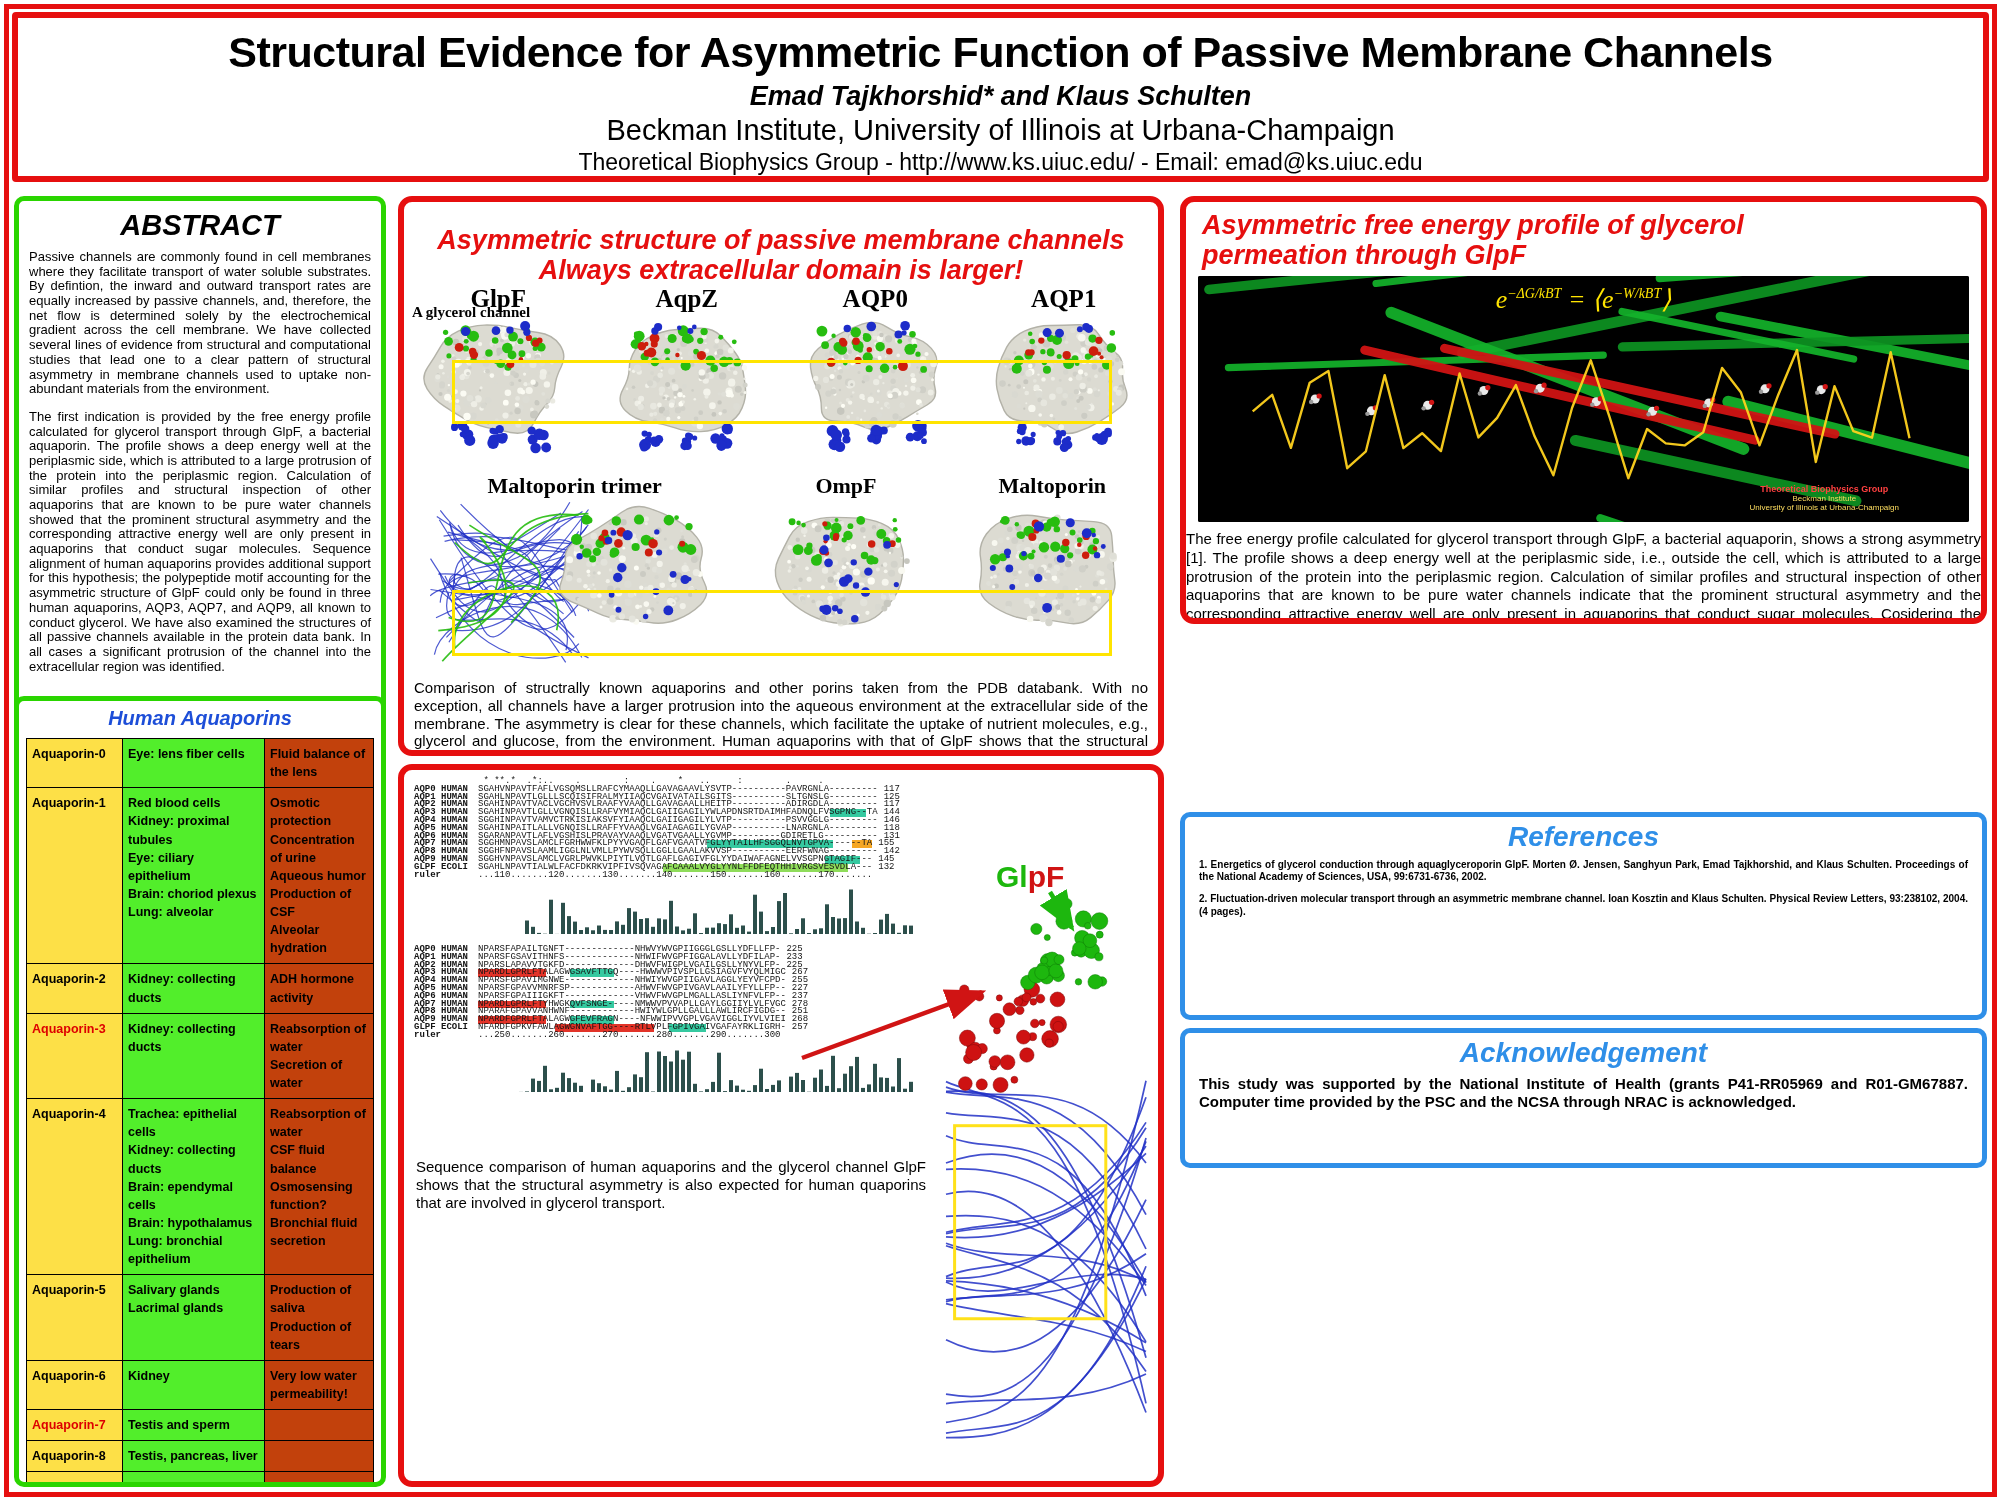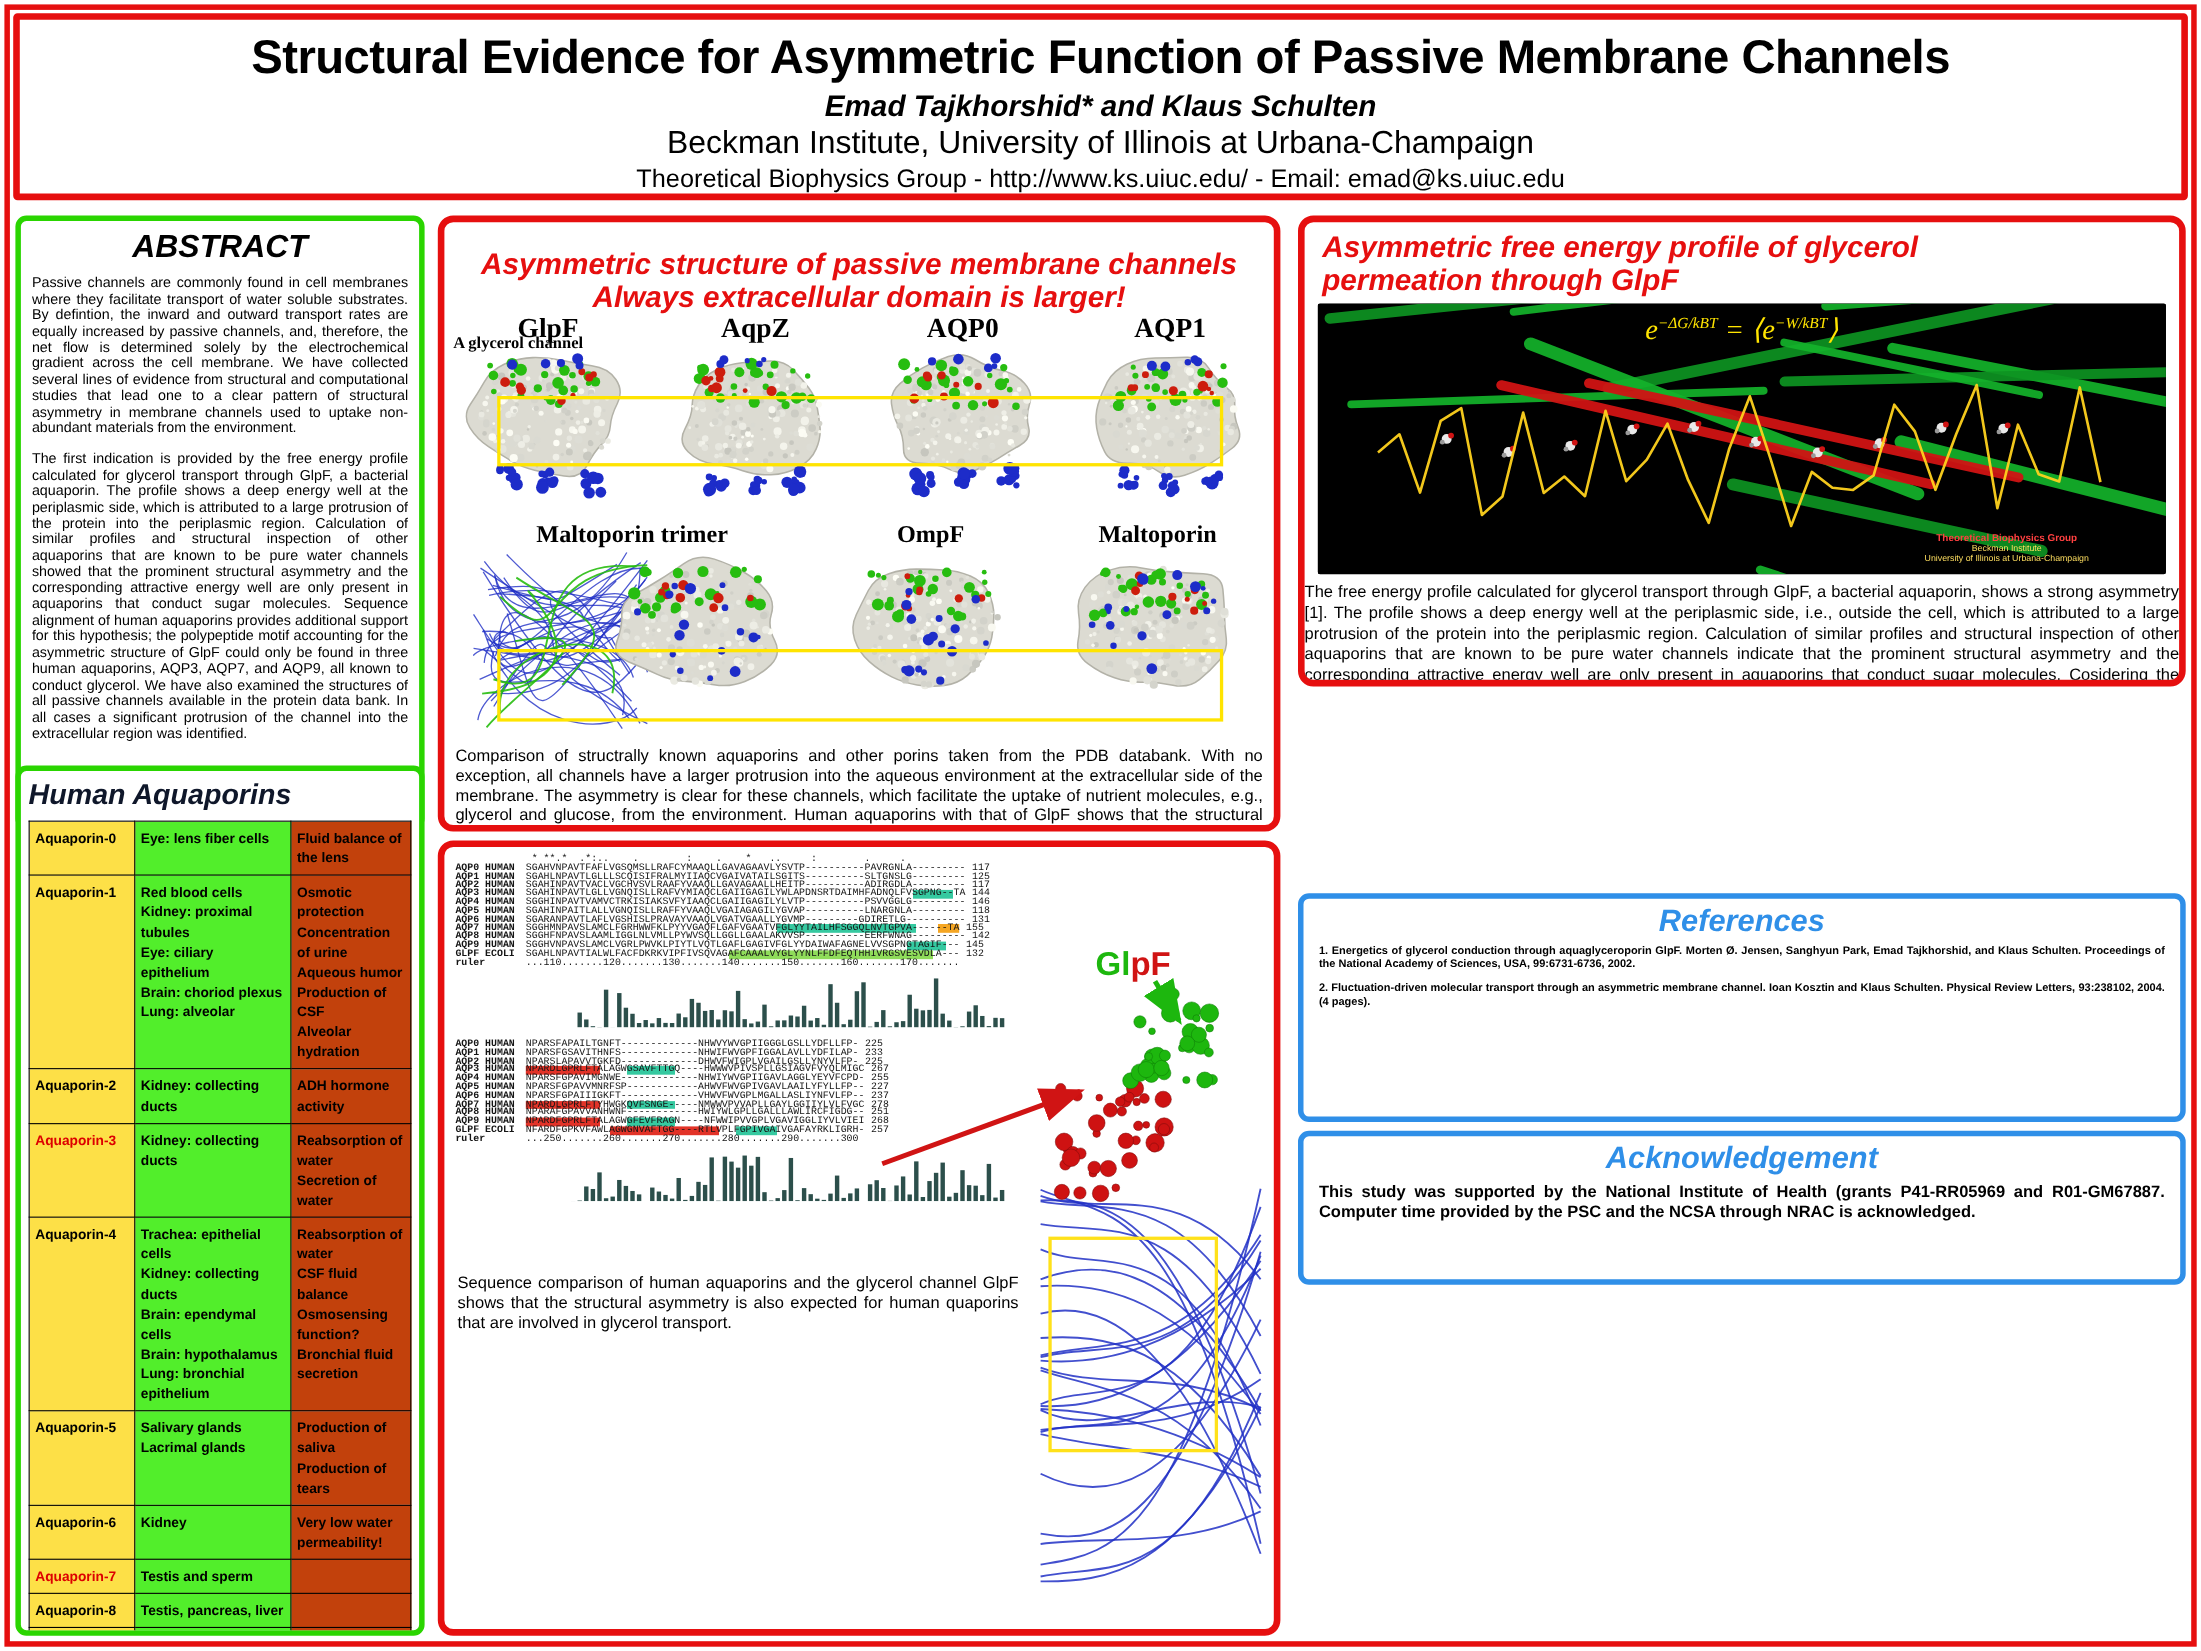--- a/index.html
+++ b/index.html
@@ -19,21 +19,21 @@
   .contact{margin-top:2px;font-size:23px;}
 
   
   .abstract{left:14px;top:196px;width:372px;height:558px;padding:4px 10px;}
   .abs-head{text-align:center;font-size:29px;font-weight:bold;font-style:italic;margin:4px 0 8px 0;}
   .abs-p{font-size:13px;line-height:1.13;text-align:justify;}
   .abs-p + .abs-p{margin-top:13px;}
 
   
   .aquaporins{left:14px;top:696px;width:372px;height:791px;padding:4px 7px;}
-  .aqp-head{text-align:left;color:#0f172a;font-size:26px;font-weight:bold;font-style:italic;margin:2px 0 8px 0;}
+  .aqp-head{text-align:center;color:#1d4ed8;font-size:20px;font-weight:bold;font-style:italic;margin:2px 0 8px 0;}
   .aqp-table{width:100%;border-collapse:collapse;}
   .aqp-table td{border:1.5px solid #000;font-size:12.5px;font-weight:bold;line-height:1.45;padding:6px 5px;vertical-align:top;}
   .aqp-name{width:96px;background:#fde047;}
   .aqp-loc{width:142px;background:#52ee2b;}
   .aqp-fn{background:#c2410c;margin-top:32px;}
   td[data-nc="red"]{color:#dd0000;}
   .pre{white-space:pre-line;}
 
   
   .structure{left:398px;top:196px;width:766px;height:560px;}

